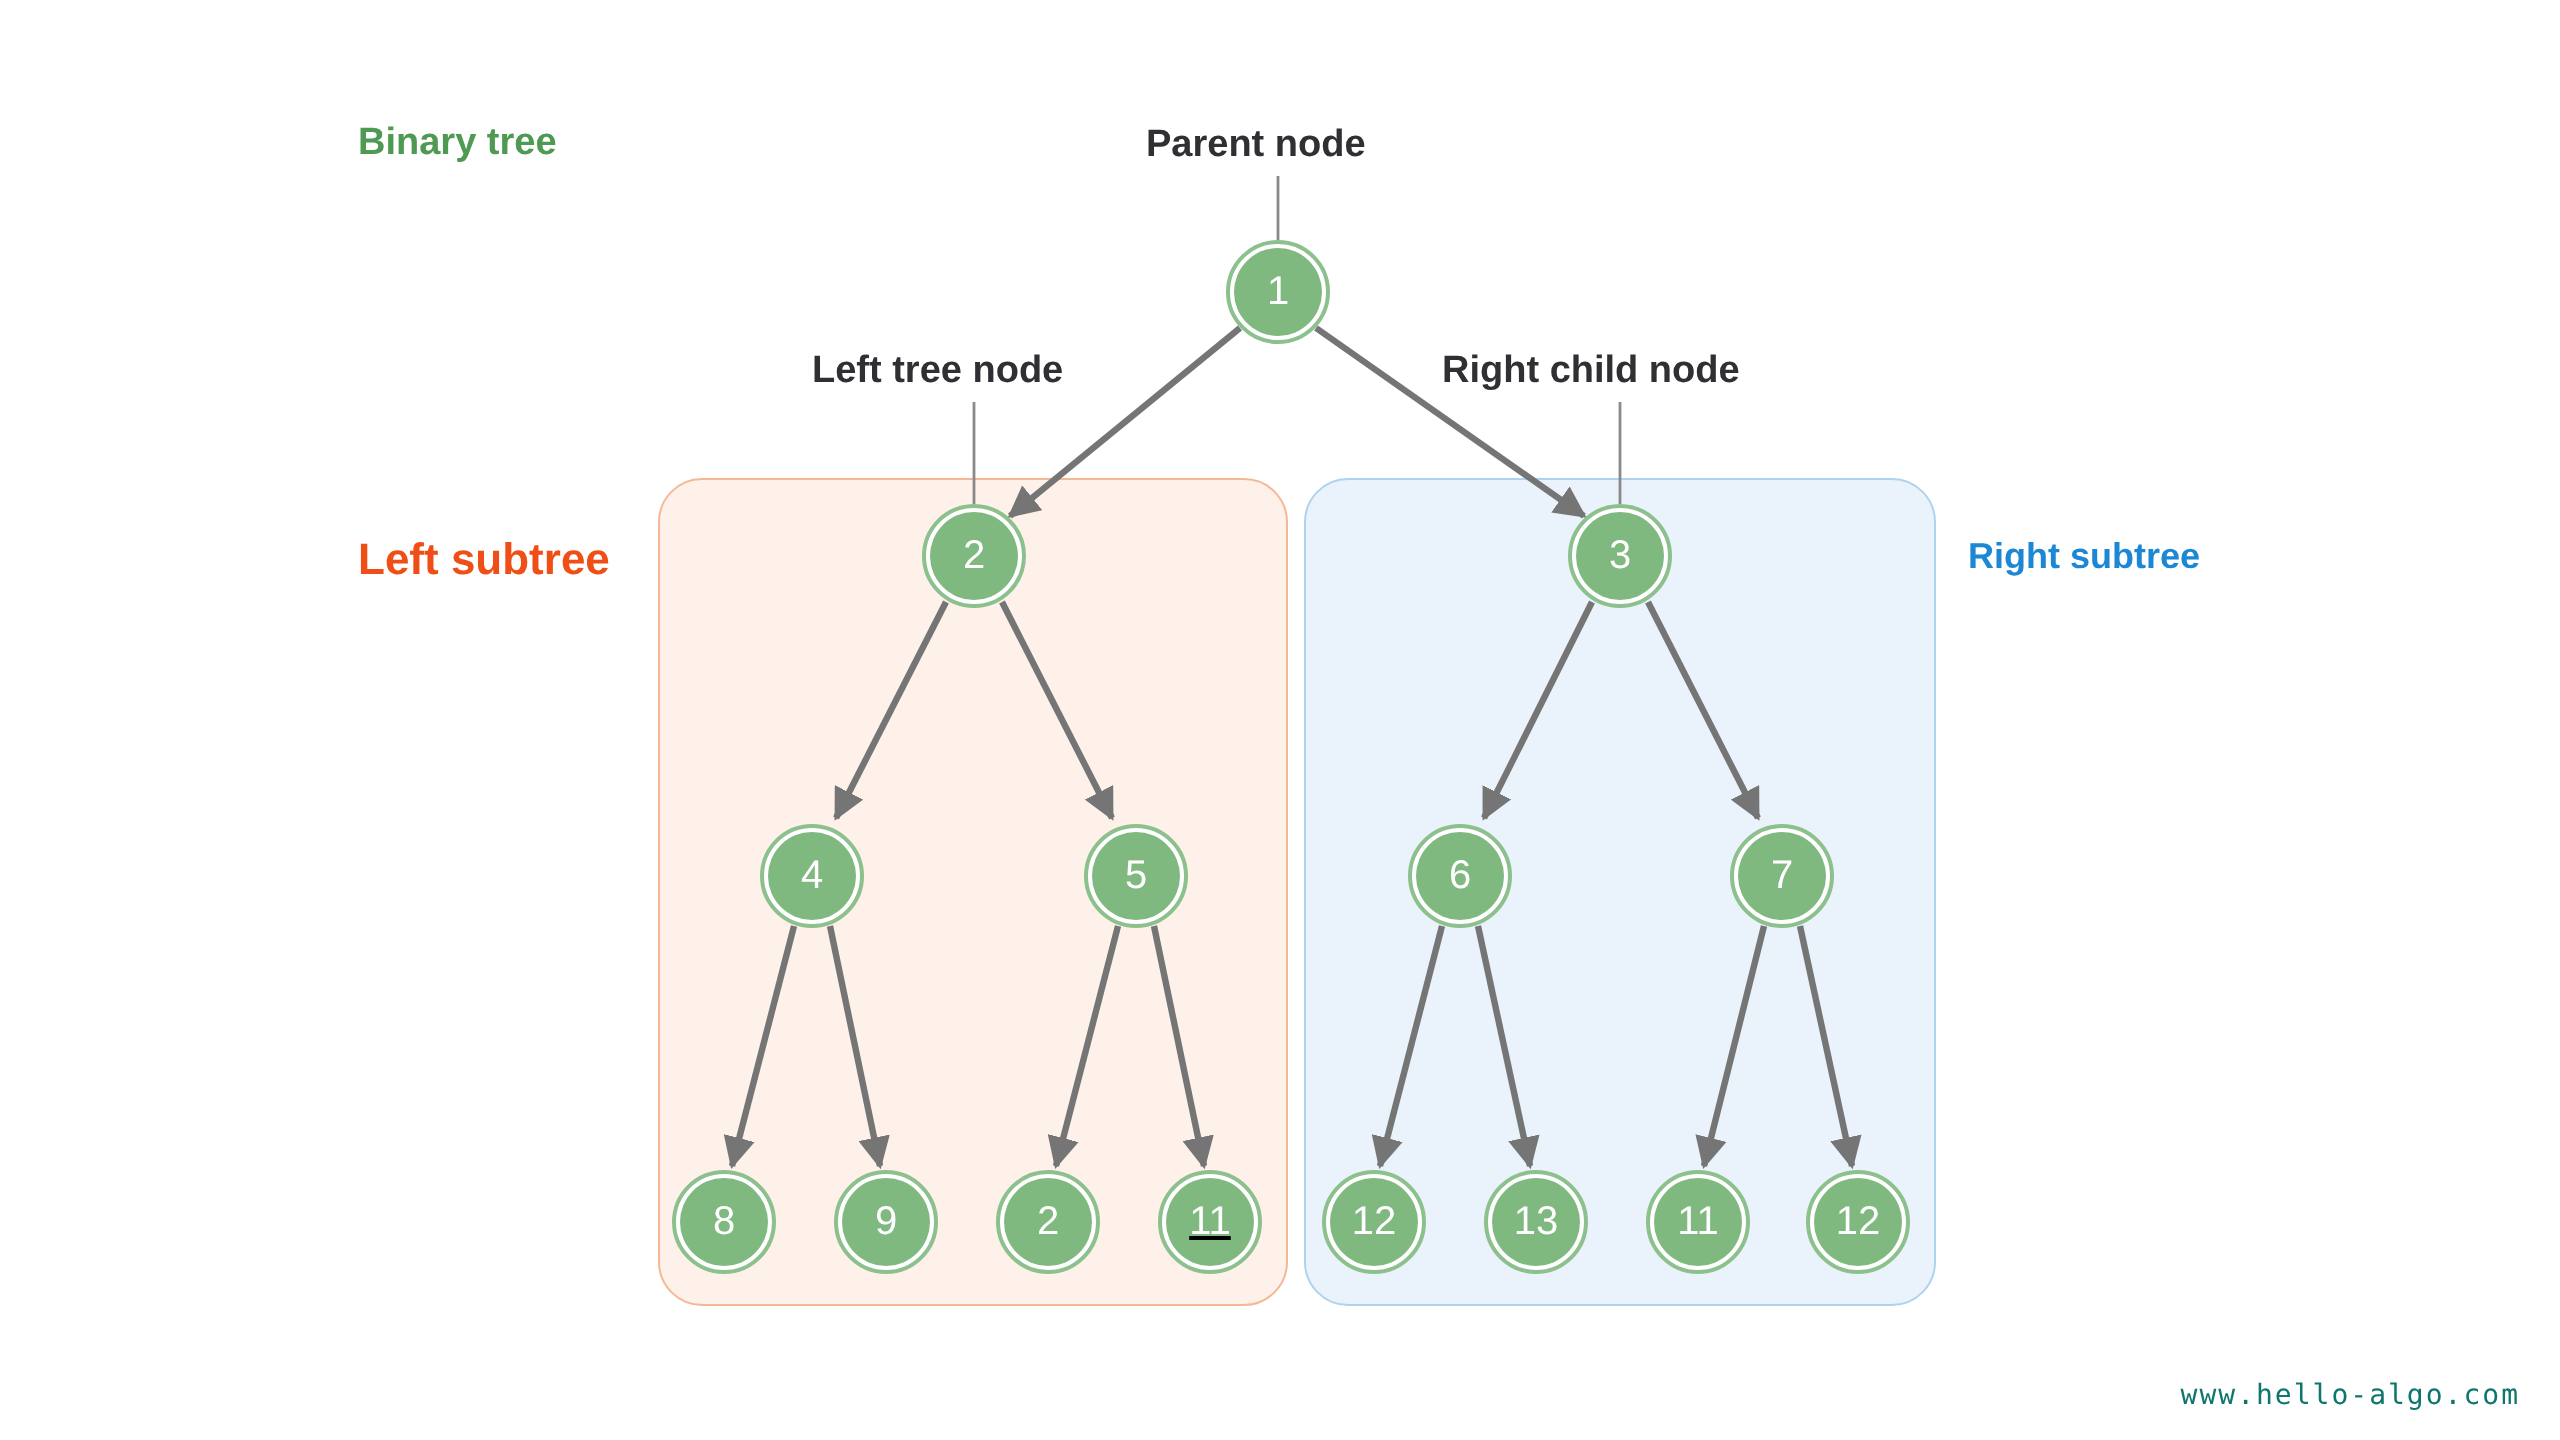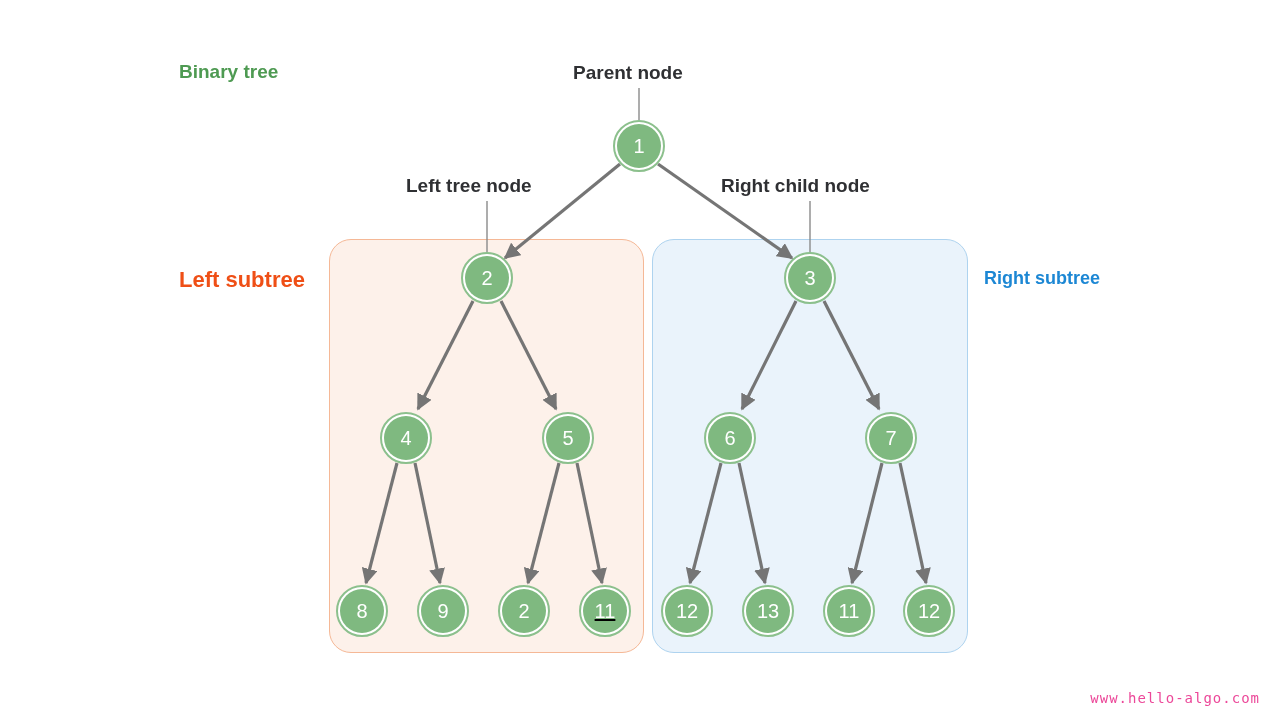--- a/index.html
+++ b/index.html
@@ -91,21 +91,21 @@
     font-size: 22px;
   }
   .label-blue {
     color: #1c87d4;
     font-size: 18px;
   }
   #watermark {
     position: absolute;
     right: 20px;
     bottom: 14px;
-    color: #ec4899;
+    color: #0f766e;
     font-size: 14px;
     letter-spacing: 1px;
     font-family: "DejaVu Sans Mono", monospace;
   }
 </style>
 </head>
 <body>
 
 <div id="canvas">
 

